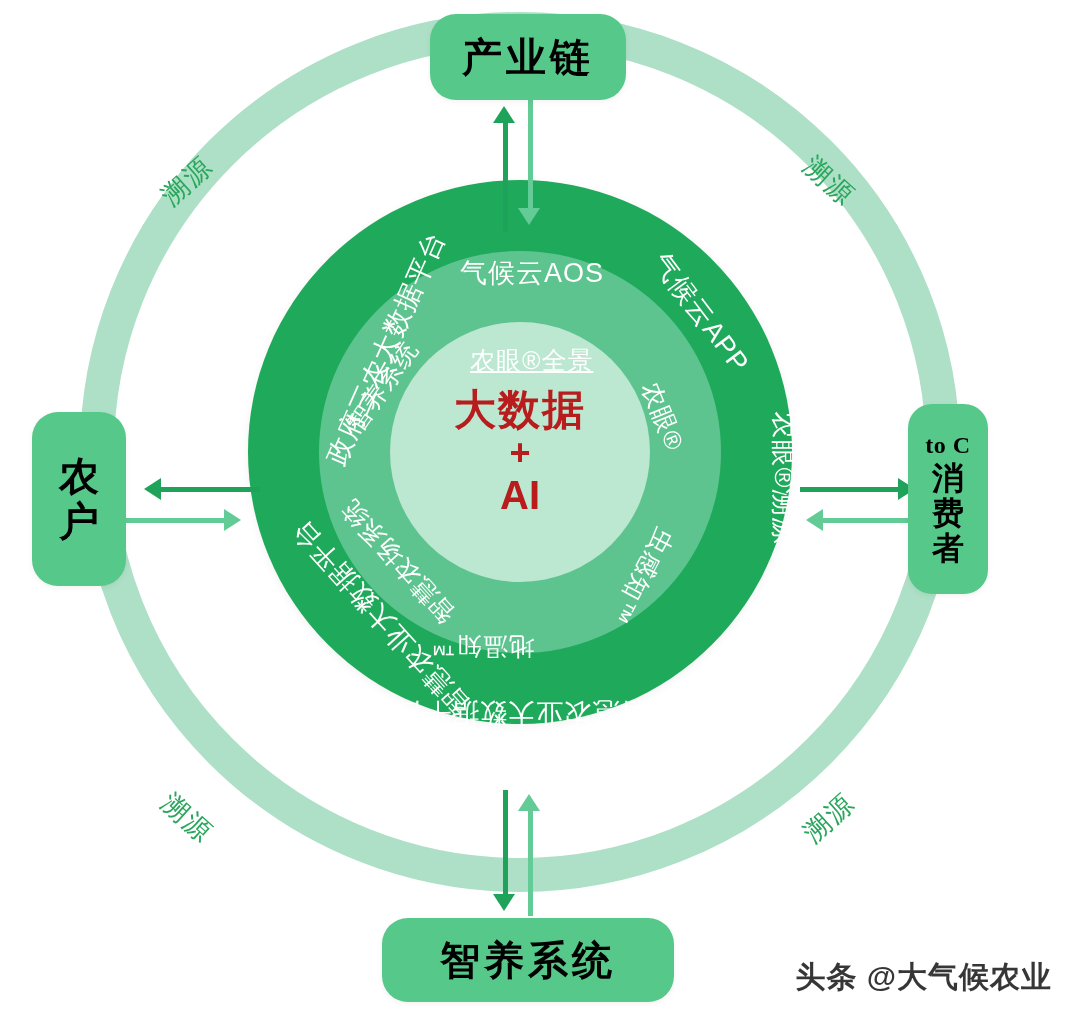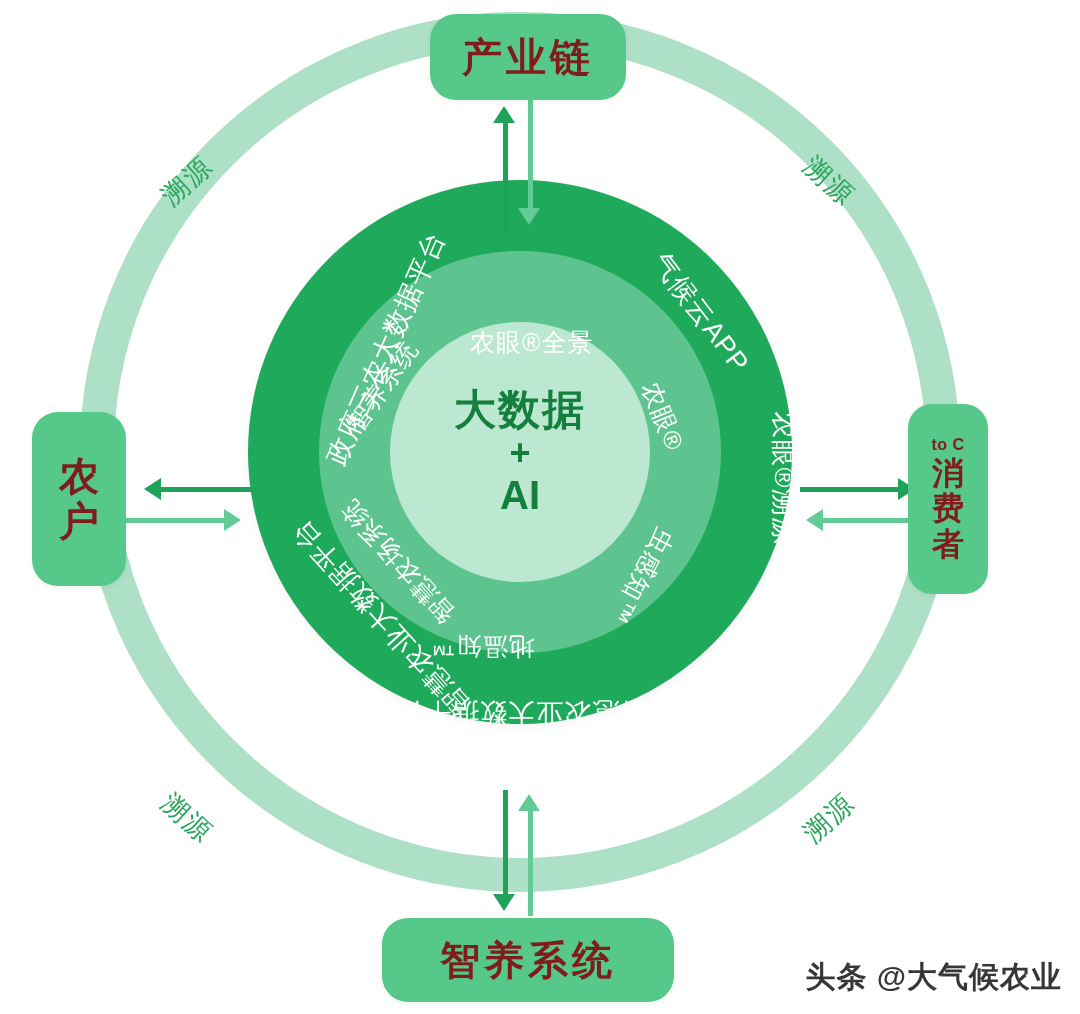--- a/index.html
+++ b/index.html
@@ -55,21 +55,21 @@
     left:71px;top:71px;
     width:260px;height:260px;
     border-radius:50%;
     background:#bce7d1;
     display:flex;
     align-items:center;
     justify-content:center;
     flex-direction:column;
   }
   .core-text{
-    color:#15803d;
+    color:#b91c1c;
     text-align:center;
     font-weight:bold;
     line-height:1.12;
   }
   .core-l1{font-size:42px;letter-spacing:2px;}
   .core-l2{font-size:36px;}
   .core-l3{font-size:40px;}
 
   
   .arc-text{
@@ -85,54 +85,54 @@
   
   .o-top    {left:460px;top:255px;}
   .o-ne     {left:630px;top:295px;transform:rotate(53deg);}
   .o-e      {left:718px;top:460px;transform:rotate(90deg);}
   .o-se     {left:660px;top:640px;transform:rotate(127deg);}
   .o-s      {left:395px;top:695px;transform:rotate(180deg);}
   .o-sw     {left:255px;top:600px;transform:rotate(228deg);}
   .o-w      {left:260px;top:330px;transform:rotate(-66deg);}
 
   
-  .m-top    {left:470px;top:326px;}
+  .m-top    {left:470px;top:344px;text-decoration:underline;}
   .m-ne     {left:627px;top:400px;transform:rotate(68deg);}
   .m-se     {left:590px;top:560px;transform:rotate(118deg);}
   .m-s      {left:430px;top:630px;transform:rotate(180deg);}
   .m-sw     {left:320px;top:545px;transform:rotate(228deg);}
   .m-w      {left:330px;top:370px;transform:rotate(-55deg);}
 
   
   .pill{
     position:absolute;
     background:#56c98a;
     border-radius:26px;
     display:flex;
     align-items:center;
     justify-content:center;
-    color:#7f1d1d;
+    color:#000000;
     font-weight:bold;
     box-shadow:0 2px 6px rgba(0,0,0,.05);
   }
   .pill-top{left:430px;top:14px;width:196px;height:86px;font-size:40px;letter-spacing:4px;}
   .pill-bottom{left:382px;top:918px;width:292px;height:84px;font-size:40px;letter-spacing:4px;}
   .pill-left{
     left:32px;top:412px;width:94px;height:174px;
     flex-direction:column;font-size:40px;line-height:1.12;letter-spacing:0;
   }
   .pill-toc{
     left:908px;top:404px;width:80px;height:190px;
     flex-direction:column;border-radius:24px;
   }
   .pill-tob{
     left:986px;top:404px;width:80px;height:190px;
     flex-direction:column;border-radius:24px;
   }
-  .pill-tag{font-size:16px;font-weight:bold;margin-bottom:2px;letter-spacing:.5px;}
+  .pill-tag{font-size:24px;font-weight:bold;margin-bottom:2px;letter-spacing:.5px;font-family:Liberation Serif, serif;}
   .pill-word{font-size:32px;font-weight:bold;line-height:1.1;}
 
   
   .arrow{position:absolute;}
   .a-line-v{position:absolute;width:5px;}
   .a-line-h{position:absolute;height:5px;}
   .a-head{position:absolute;width:0;height:0;}
 
   .dark{background:#1fa35a;}
   .light{background:#63cb95;}
@@ -141,21 +141,21 @@
   .head-dark-down {border-left:11px solid transparent;border-right:11px solid transparent;border-top:17px solid #1fa35a;}
   .head-light-up  {border-left:11px solid transparent;border-right:11px solid transparent;border-bottom:17px solid #63cb95;}
   .head-dark-left {border-top:11px solid transparent;border-bottom:11px solid transparent;border-right:17px solid #1fa35a;}
   .head-light-right{border-top:11px solid transparent;border-bottom:11px solid transparent;border-left:17px solid #63cb95;}
   .head-dark-right{border-top:11px solid transparent;border-bottom:11px solid transparent;border-left:17px solid #1fa35a;}
   .head-light-left{border-top:11px solid transparent;border-bottom:11px solid transparent;border-right:17px solid #63cb95;}
 
   
   .watermark{
     position:absolute;
-    right:18px;bottom:16px;
+    right:28px;bottom:16px;
     font-size:30px;
     font-weight:bold;
     color:#1b1b1b;
     opacity:.88;
     letter-spacing:1px;
     white-space:nowrap;
   }
 </style>
 </head>
 <body>
@@ -171,20 +171,21 @@
   <div class="ring-outer">
     <div class="ring-mid">
       <div class="ring-core">
         <div class="core-text core-l1">大数据</div>
         <div class="core-text core-l2">+</div>
         <div class="core-text core-l3">AI</div>
       </div>
     </div>
   </div>
 
+  <div class="arc-text arc-outer o-top">气候云AOS</div>
   <div class="arc-text arc-outer o-ne">气候云APP</div>
   <div class="arc-text arc-outer o-e">农眼®溯源</div>
   <div class="arc-text arc-outer o-se">农眼®溯源</div>
   <div class="arc-text arc-outer o-s">智慧农业大数据平台</div>
   <div class="arc-text arc-outer o-sw">智慧农业大数据平台</div>
   <div class="arc-text arc-outer o-w">政府三农大数据平台</div>
 
   <div class="arc-text arc-mid m-top">农眼®全景</div>
   <div class="arc-text arc-mid m-ne">农眼®</div>
   <div class="arc-text arc-mid m-se">虫感知™</div>

